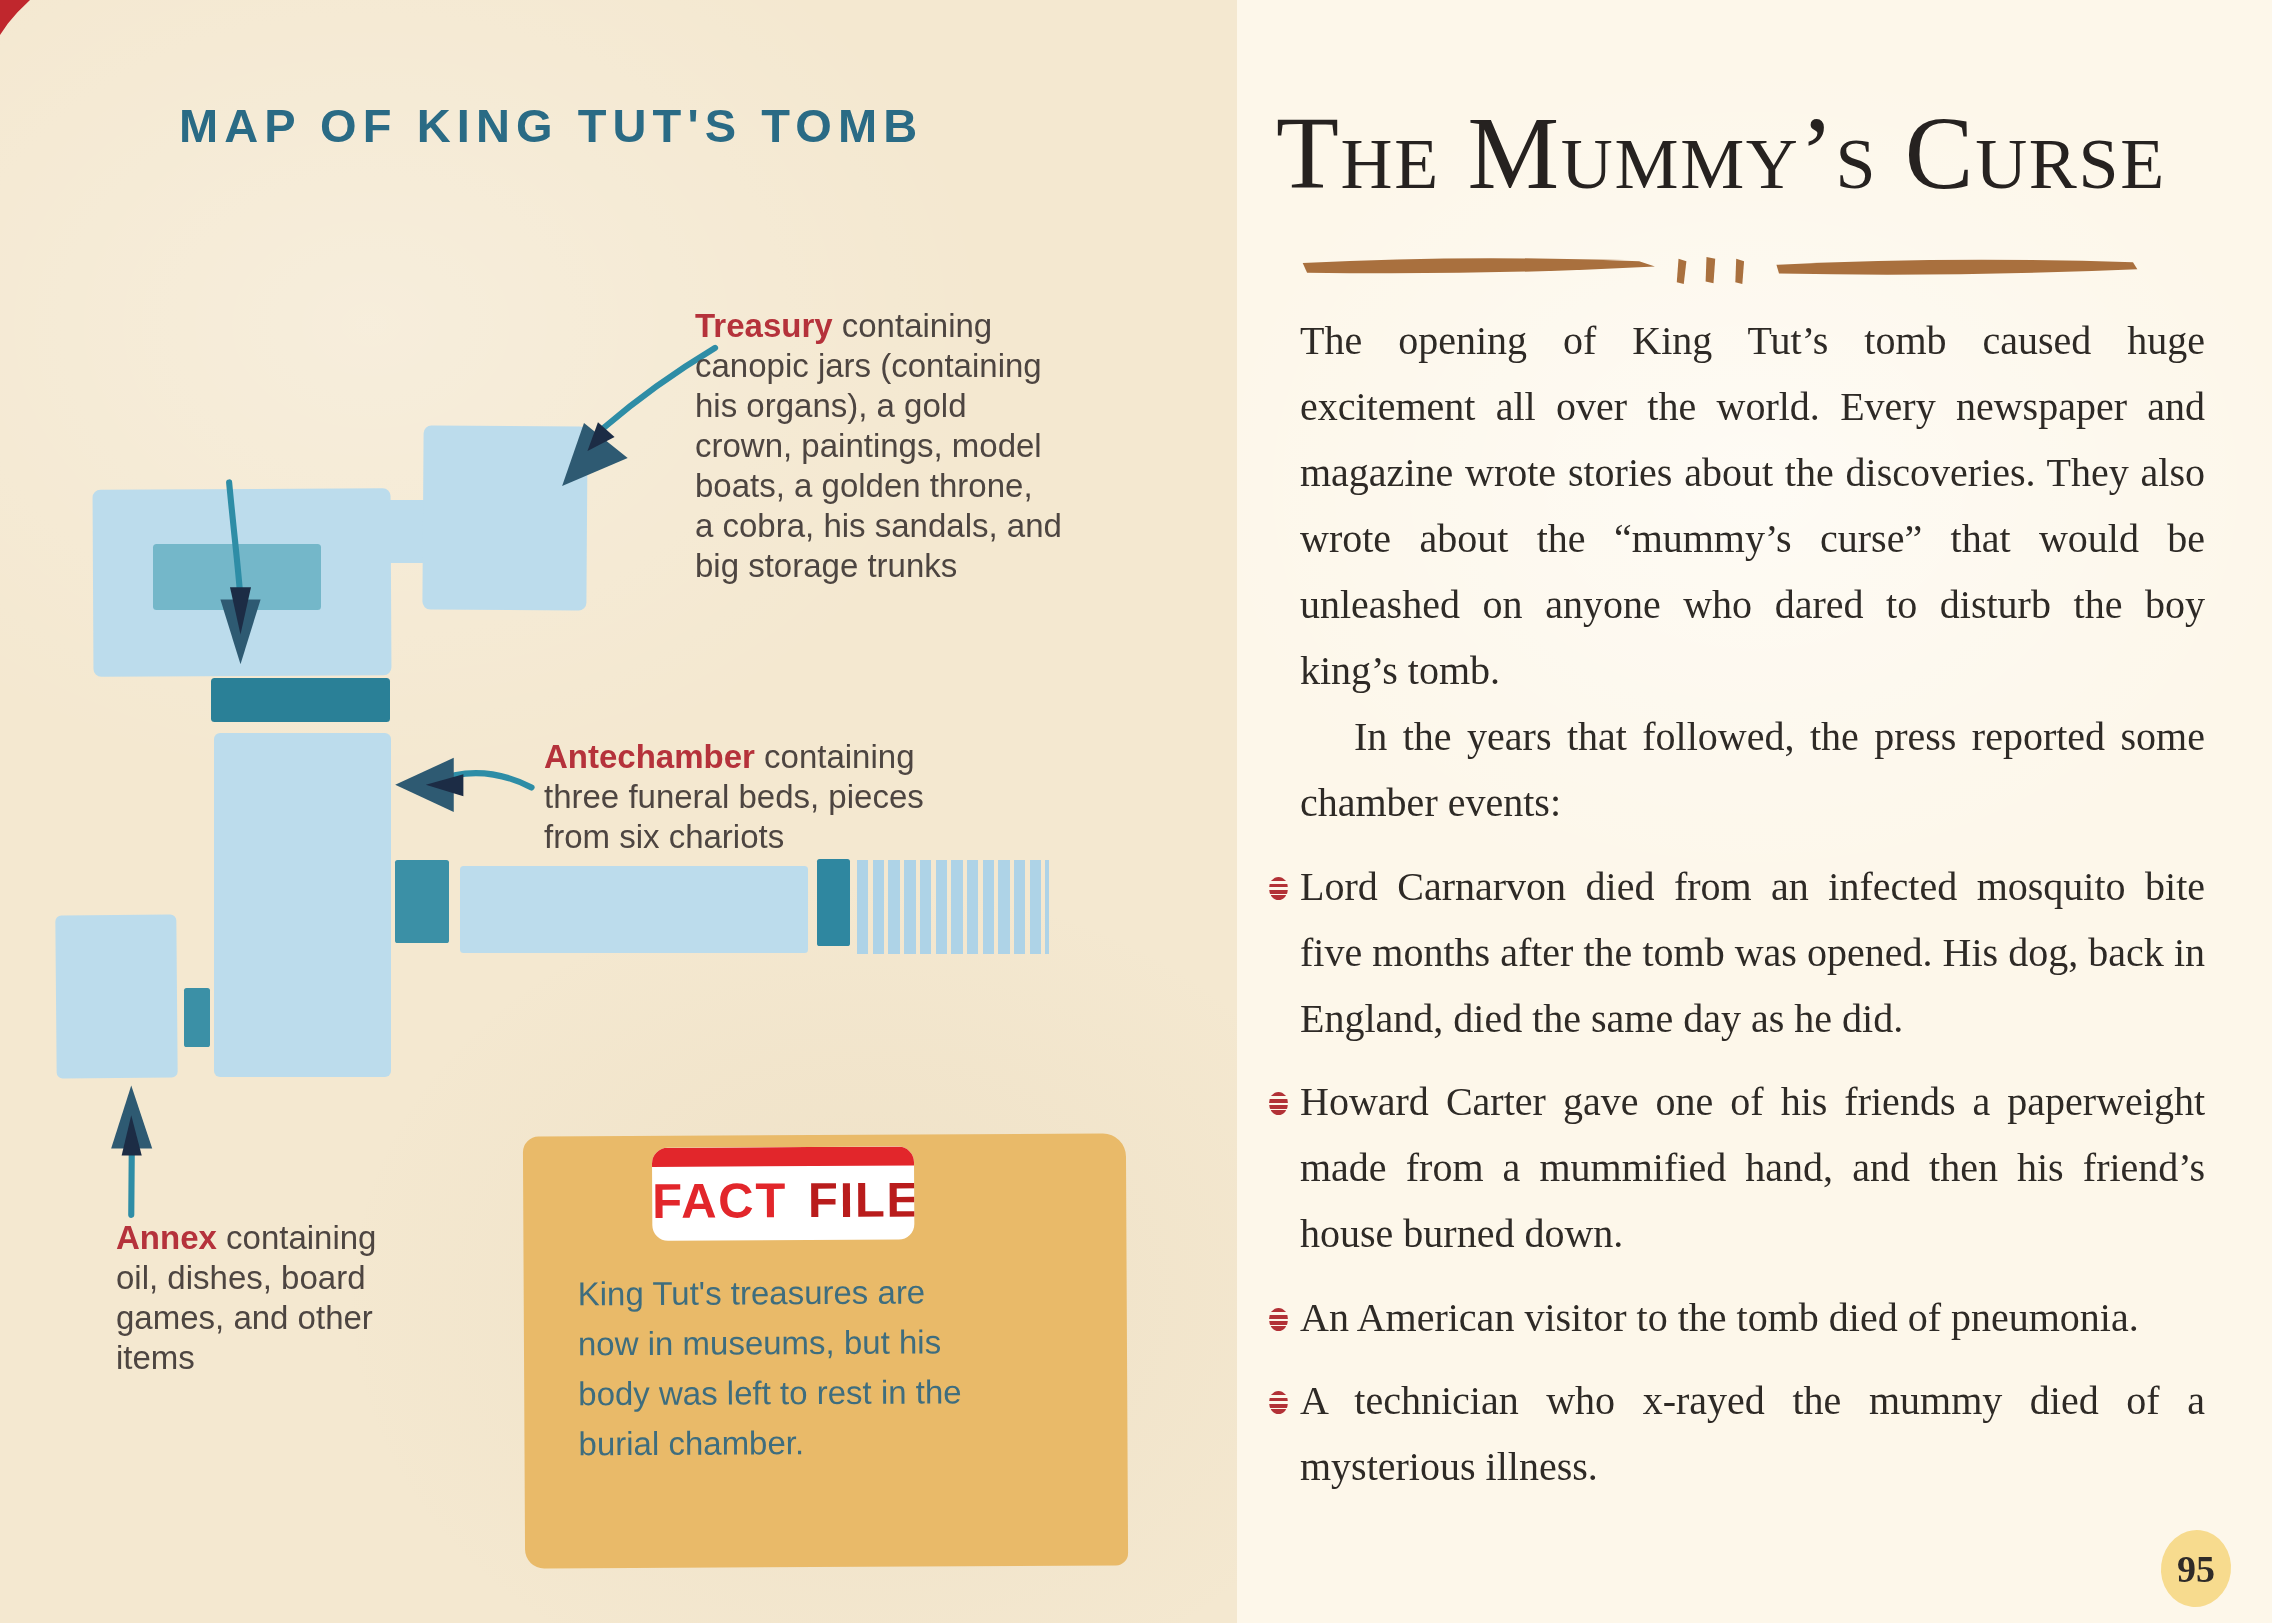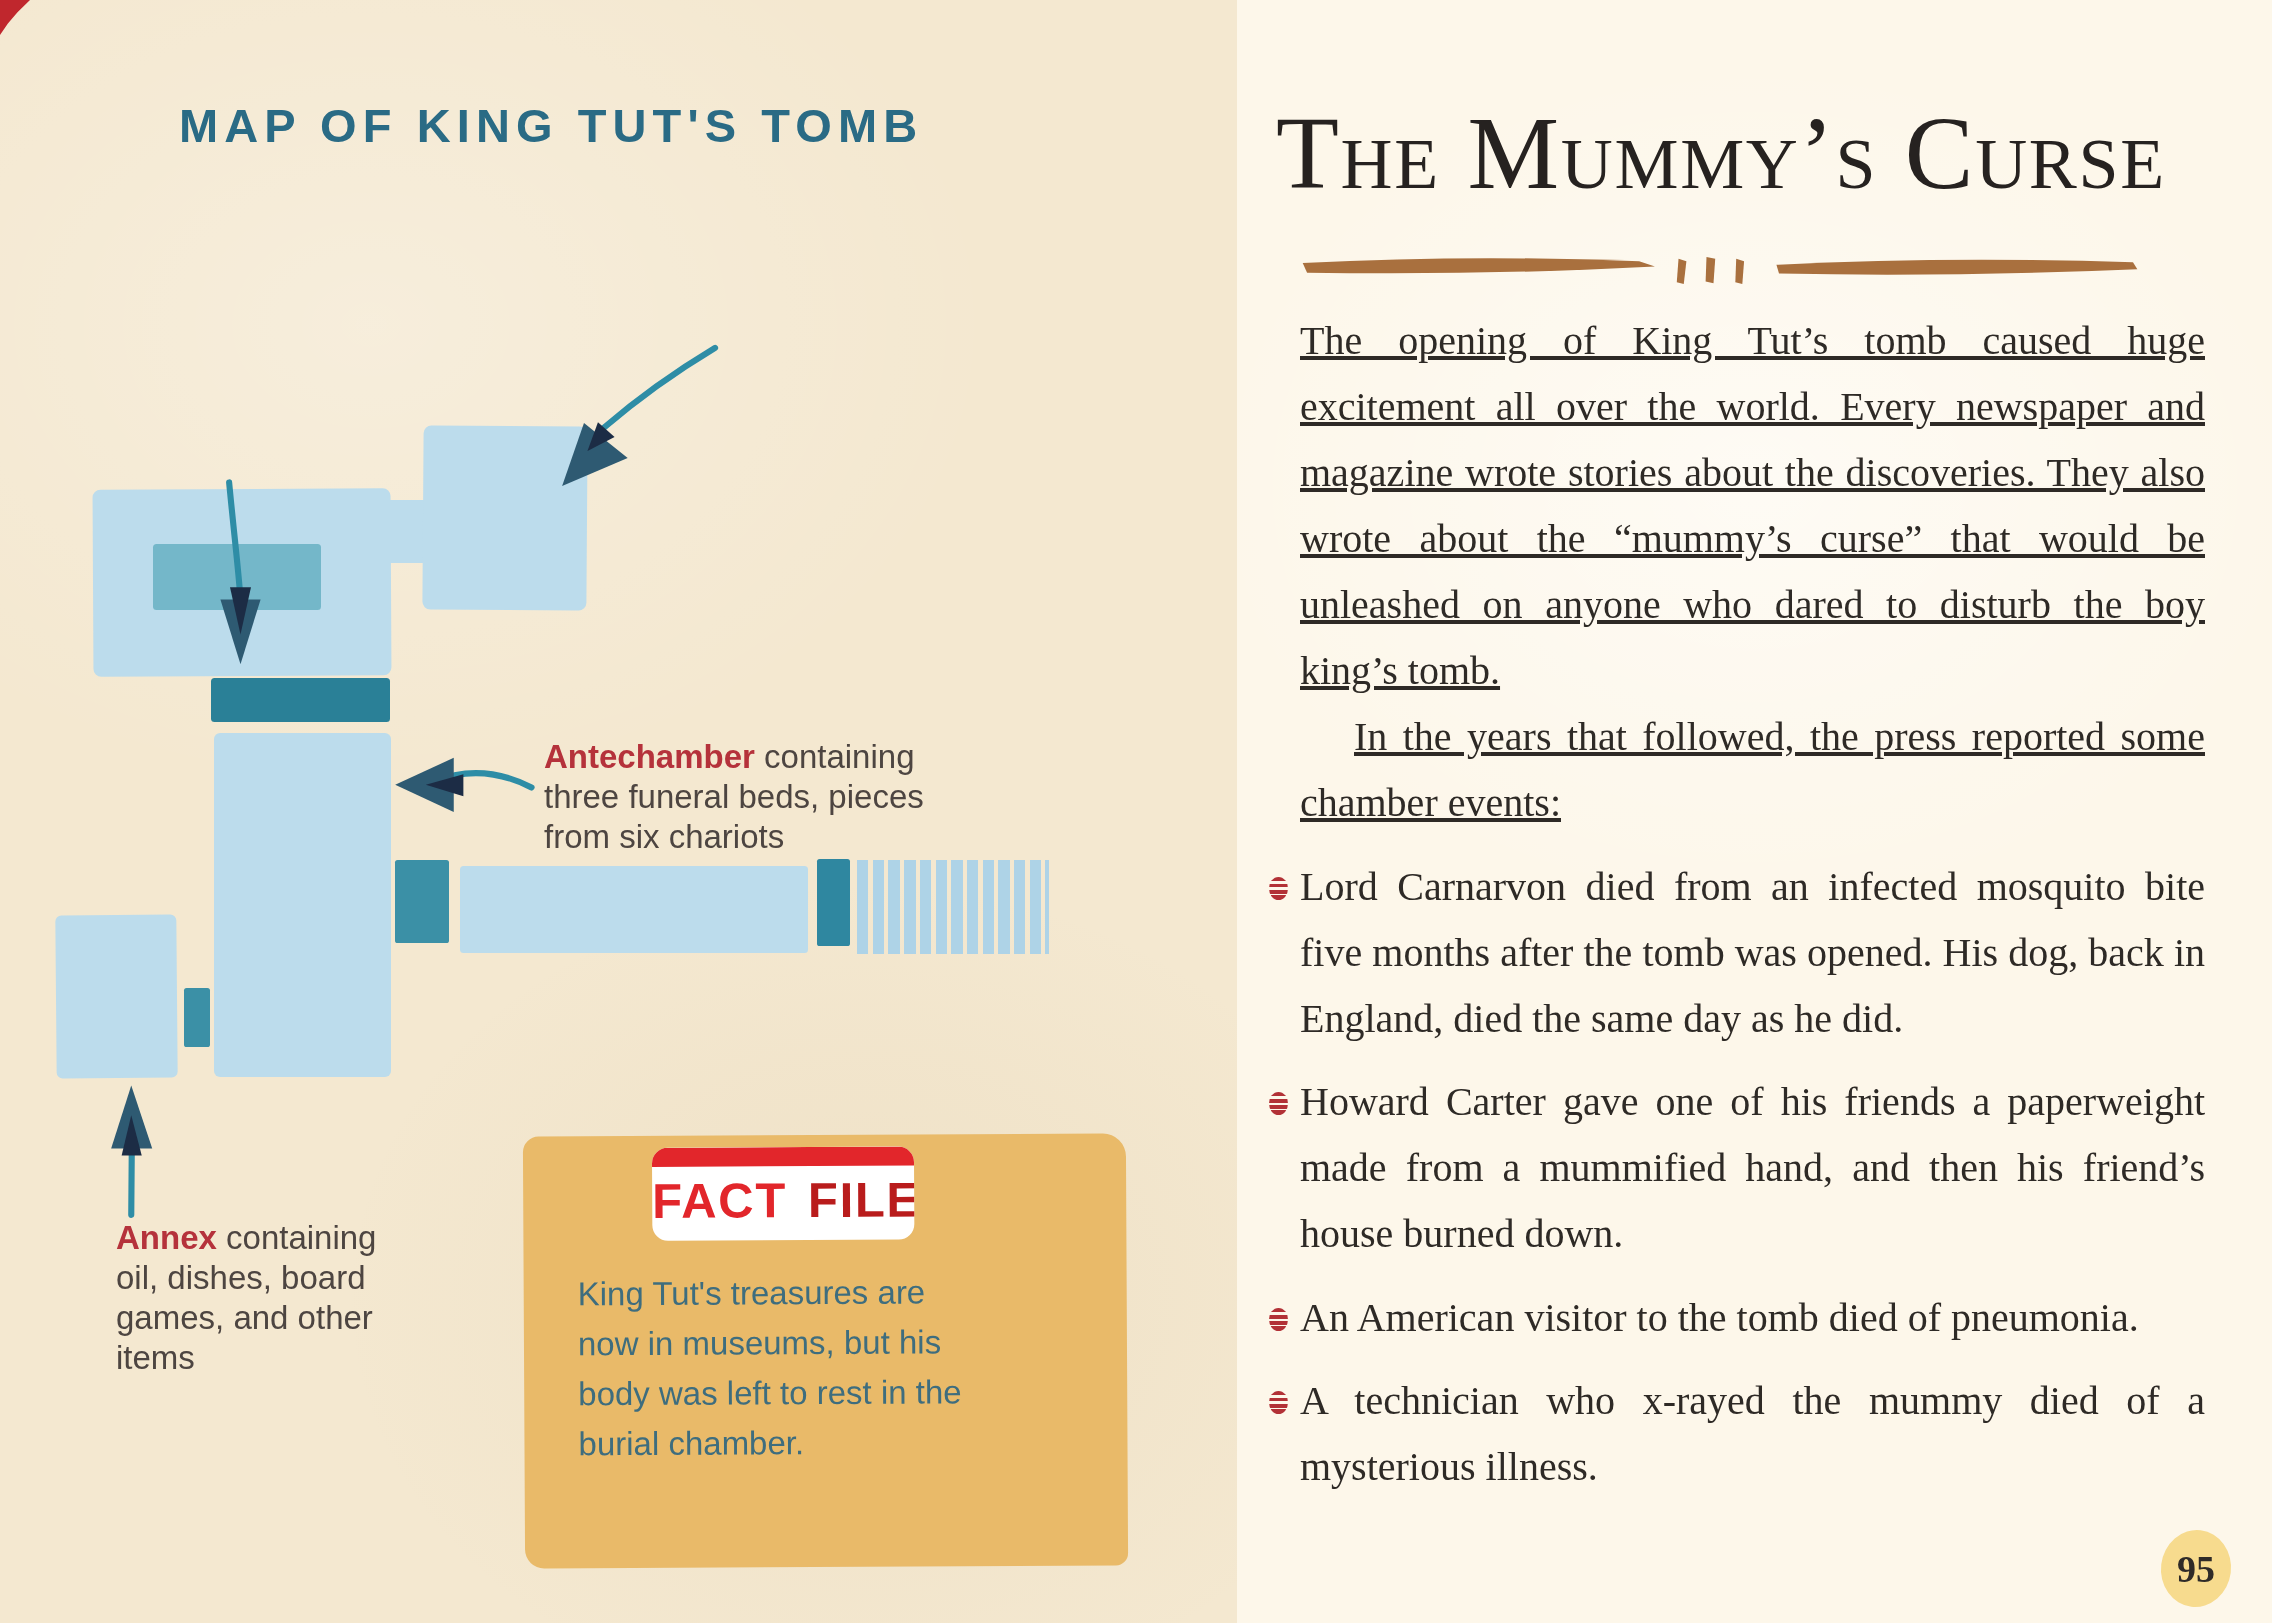--- a/index.html
+++ b/index.html
@@ -50,21 +50,21 @@
   #fact-word1{color:#e2262b;text-shadow:0 0 0.9px #fff;}
   #fact-word2{color:#b91c1c;margin-left:21px;}
   #fact-text{position:absolute;left:54px;top:133px;width:489px;font-size:33px;line-height:50px;
      color:#3e6d7e;white-space:pre-line;font-weight:500;}
   
   #chapter-title{left:1276px;top:94px;width:948px;font-family:"Liberation Serif",serif;
      font-variant:small-caps;font-size:103px;color:#262220;letter-spacing:1.7px;white-space:nowrap;}
   #rule-layer{left:1237px;top:0;width:1036px;height:1623px;pointer-events:none;}
   #body-copy{left:1300px;top:308px;width:905px;font-family:"Liberation Serif",serif;
      font-size:40px;line-height:66px;color:#2e2a26;}
-  #body-copy p{margin:0;text-align:justify;text-decoration:underline;}
+  #body-copy p{margin:0;text-align:justify;}
   #para2{text-indent:54px;}
   ul#curse-list{list-style:none;margin:8.7px 0 0 0;padding:0;}
   ul#curse-list li{position:relative;margin-top:17.5px;text-align:justify;}
   .bullet-dot{position:absolute;left:-31px;top:23px;width:19px;height:23px;border-radius:50%;
      background:linear-gradient(#b23136 0 4.4px,#fdf7ea 4.4px 7px,#b23136 7px 10.5px,#fdf7ea 10.5px 13px,
      #b23136 13px 16.6px,#fdf7ea 16.6px 18.4px,#b23136 18.4px 23px);}
   #page-badge{left:2161px;top:1530px;width:70px;height:77px;background:#f7db8e;border-radius:50%;
      transform:rotate(7deg);display:flex;align-items:center;justify-content:center;}
   #page-badge span{font-family:"Liberation Serif",serif;font-weight:700;font-size:38px;color:#2f2b28;
      transform:rotate(-7deg);}
@@ -105,20 +105,27 @@
     </g>
     <g fill="#1c2c45">
       <polygon points="275,726 263,672 287,672"></polygon>
       <polygon points="672,516 703,500 684,483"></polygon>
       <polygon points="487,898 530,886 530,911"></polygon>
       <polygon points="150,1276 139,1322 162,1322"></polygon>
     </g>
   </svg>
 
 
+  <div id="label-treasury" class="abs map-label"><span class="lead">Treasury</span><span> containing
+canopic jars (containing
+his organs), a gold
+crown, paintings, model
+boats, a golden throne,
+a cobra, his sandals, and
+big storage trunks</span></div>
 
   <div id="label-antechamber" class="abs map-label"><span class="lead">Antechamber</span><span> containing
 three funeral beds, pieces
 from six chariots</span></div>
 
   <div id="label-annex" class="abs map-label"><span class="lead">Annex</span><span> containing
 oil, dishes, board
 games, and other
 items</span></div>
 

